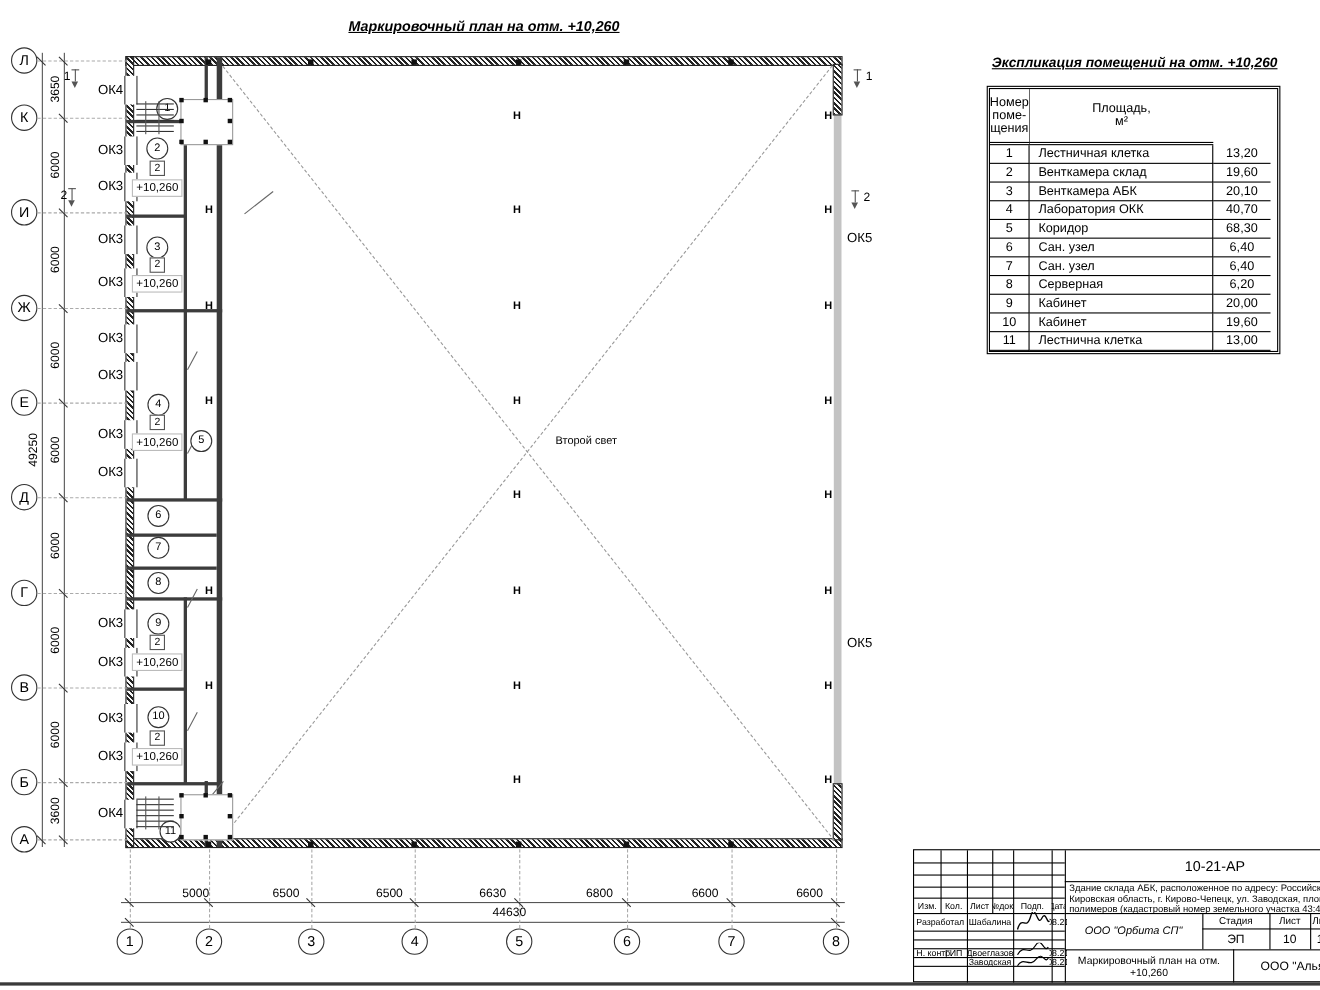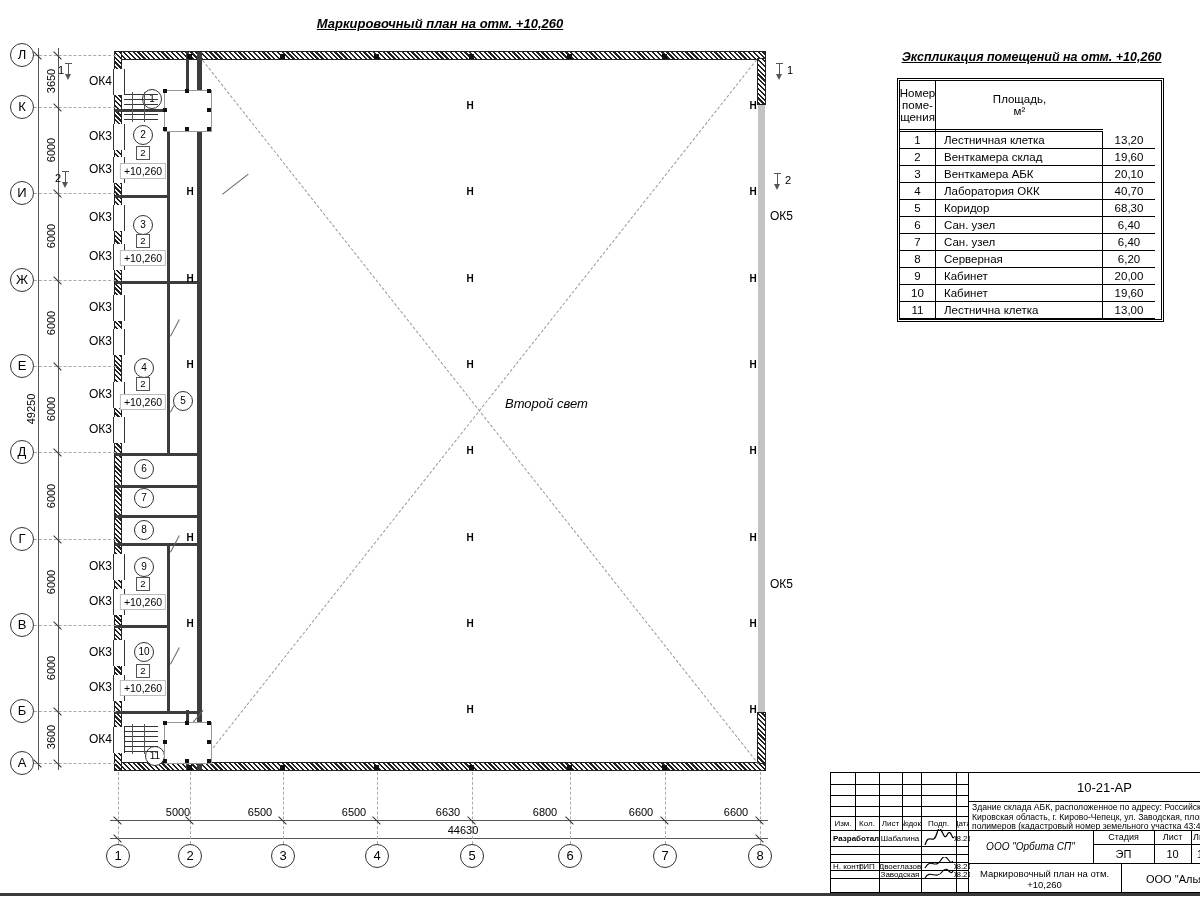--- a/index.html
+++ b/index.html
@@ -4,21 +4,21 @@
 <style>
   html,body{margin:0;padding:0;background:#fff;}
   body{width:1200px;height:900px;overflow:hidden;position:relative;
        font-family:"Liberation Sans",sans-serif;color:#000;}
   #sheet{position:absolute;inset:0;background:#fff;}
   
   #plan-title{position:absolute;left:240px;top:16px;width:400px;text-align:center;
     font-size:13px;font-style:italic;font-weight:bold;text-decoration:underline;}
   #expl-title{position:absolute;left:900px;top:50px;width:263px;text-align:center;
     font-size:12.5px;font-style:italic;font-weight:bold;text-decoration:underline;}
-  #center-label{position:absolute;left:505px;top:396px;font-size:13px;font-style:italic;}
+  #center-label{position:absolute;left:505px;top:396px;font-size:10px;}
   
   .axis-circle{position:absolute;width:22px;height:22px;border:1px solid #333;border-radius:50%;
     background:#fff;text-align:center;line-height:22px;font-size:13px;}
   .room-circ{position:absolute;width:18px;height:18px;border:1px solid #333;border-radius:50%;
     background:#fff;text-align:center;line-height:18px;font-size:10px;}
   .tag2{position:absolute;width:12px;height:12px;border:1px solid #555;background:#fff;
     text-align:center;line-height:12px;font-size:9.5px;}
   .elev{position:absolute;border:1px solid #bbb;background:#fff;padding:1px 3px;
     font-size:10.5px;white-space:nowrap;}
   .hmark{position:absolute;font-size:10px;font-weight:bold;}
@@ -414,21 +414,21 @@
     <div class="ln" style="left:360px;top:57px;width:1px;height:33px;"></div>
     <div class="ln" style="left:290px;top:90px;width:1px;height:31px;"></div>
 
     <div class="tc small" style="left:0;top:43px;width:24px;height:14px;">Изм.</div>
     <div class="tc small" style="left:24px;top:43px;width:24px;height:14px;">Кол.</div>
     <div class="tc small" style="left:48px;top:43px;width:23px;height:14px;">Лист</div>
     <div class="tc small" style="left:71px;top:43px;width:19px;height:14px;">№док.</div>
     <div class="tc small" style="left:90px;top:43px;width:35px;height:14px;">Подп.</div>
     <div class="tc small" style="left:125px;top:43px;width:12px;height:14px;">Дата</div>
 
-    <div class="tc small left" style="left:2px;top:57px;width:46px;height:16px;font-weight:bold;">Разработал</div>
+    <div class="tc small left" style="left:2px;top:57px;width:46px;height:16px;">Разработал</div>
     <div class="tc small" style="left:48px;top:57px;width:42px;height:16px;">Шабалина</div>
     <div class="tc small" style="left:123px;top:57px;width:16px;height:16px;">08.21</div>
     <div class="tc small left" style="left:2px;top:89px;width:46px;height:8px;">Н. контр.</div>
     <div class="tc small" style="left:48px;top:89px;width:42px;height:8px;">Двоеглазов</div>
     <div class="tc small" style="left:123px;top:89px;width:16px;height:8px;">08.21</div>
     <div class="tc small left" style="left:2px;top:89px;width:46px;height:8px;margin-left:26px;">ГИП</div>
     <div class="tc small" style="left:48px;top:97px;width:42px;height:8px;">Заводская</div>
     <div class="tc small" style="left:123px;top:97px;width:16px;height:8px;">08.21</div>
 
     <svg style="position:absolute;left:92px;top:56px;" width="32" height="20" viewBox="0 0 32 20">

